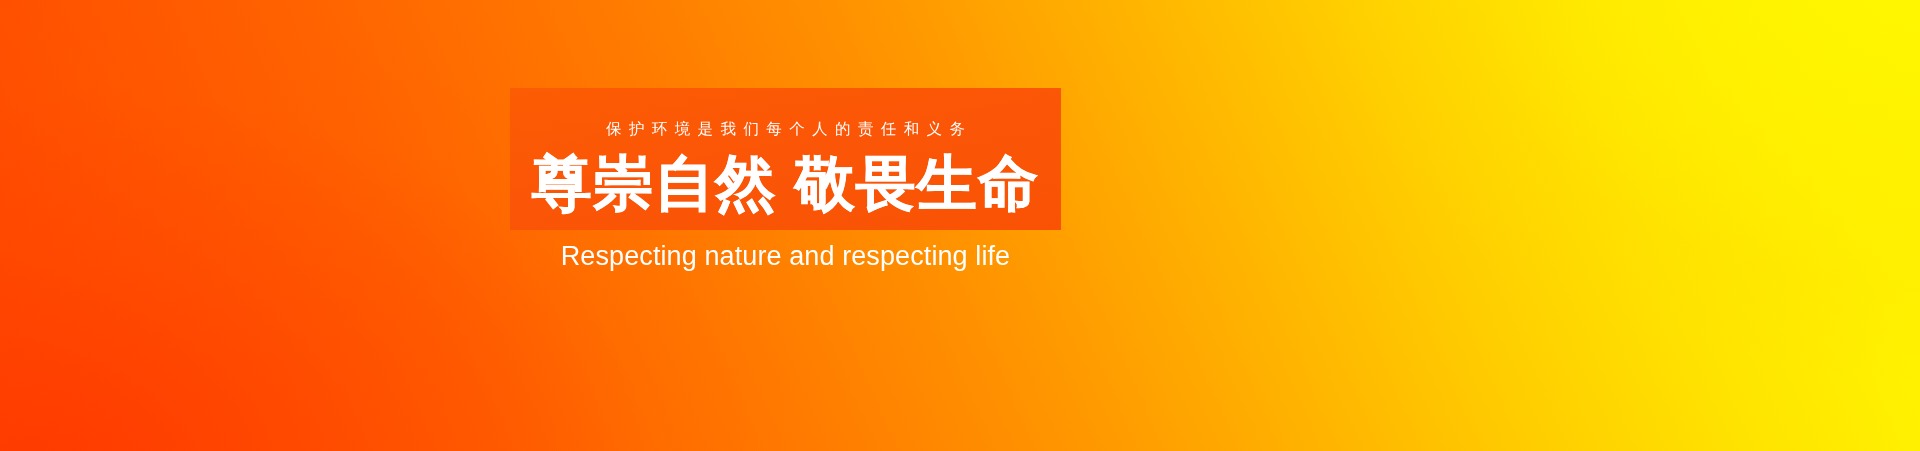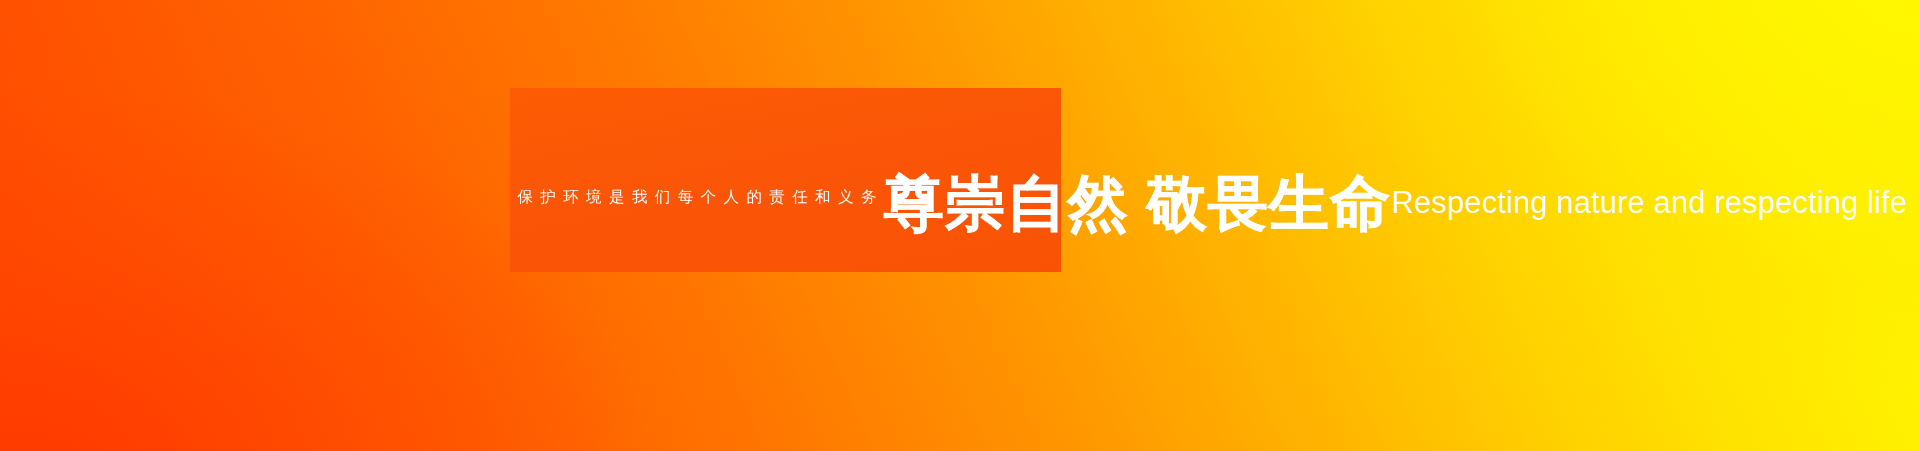--- a/index.html
+++ b/index.html
@@ -70,24 +70,24 @@
         rgba(255, 200, 0, 0) 74%
       );
   }
 
   
   .panel {
     position: absolute;
     left: 510px;
     top: 88px;
     width: 551px;
-    height: 184px;
+    height: 142px;
     background: linear-gradient(170deg, #fc5c03 0%, #fb5607 46%, #f95204 100%);
     display: flex;
-    flex-direction: row;
+    flex-direction: column;
     align-items: center;
     justify-content: flex-start;
     padding-top: 33px;
   }
 
   
   .kicker {
     font-size: 15.5px;
     line-height: 1;
     color: #ffffff;
@@ -114,21 +114,21 @@
     margin-top: 13px;
     width: 421px;
     height: 1.4px;
     background: #ffffff;
     opacity: 0.94;
   }
 
   
   .subtitle {
     margin-top: 14px;
-    font-size: 31px;
+    font-size: 27px;
     line-height: 1.1;
     color: #ffffff;
     font-weight: 400;
     letter-spacing: 0.1px;
     white-space: nowrap;
   }
 </style>
 </head>
 <body>
 

